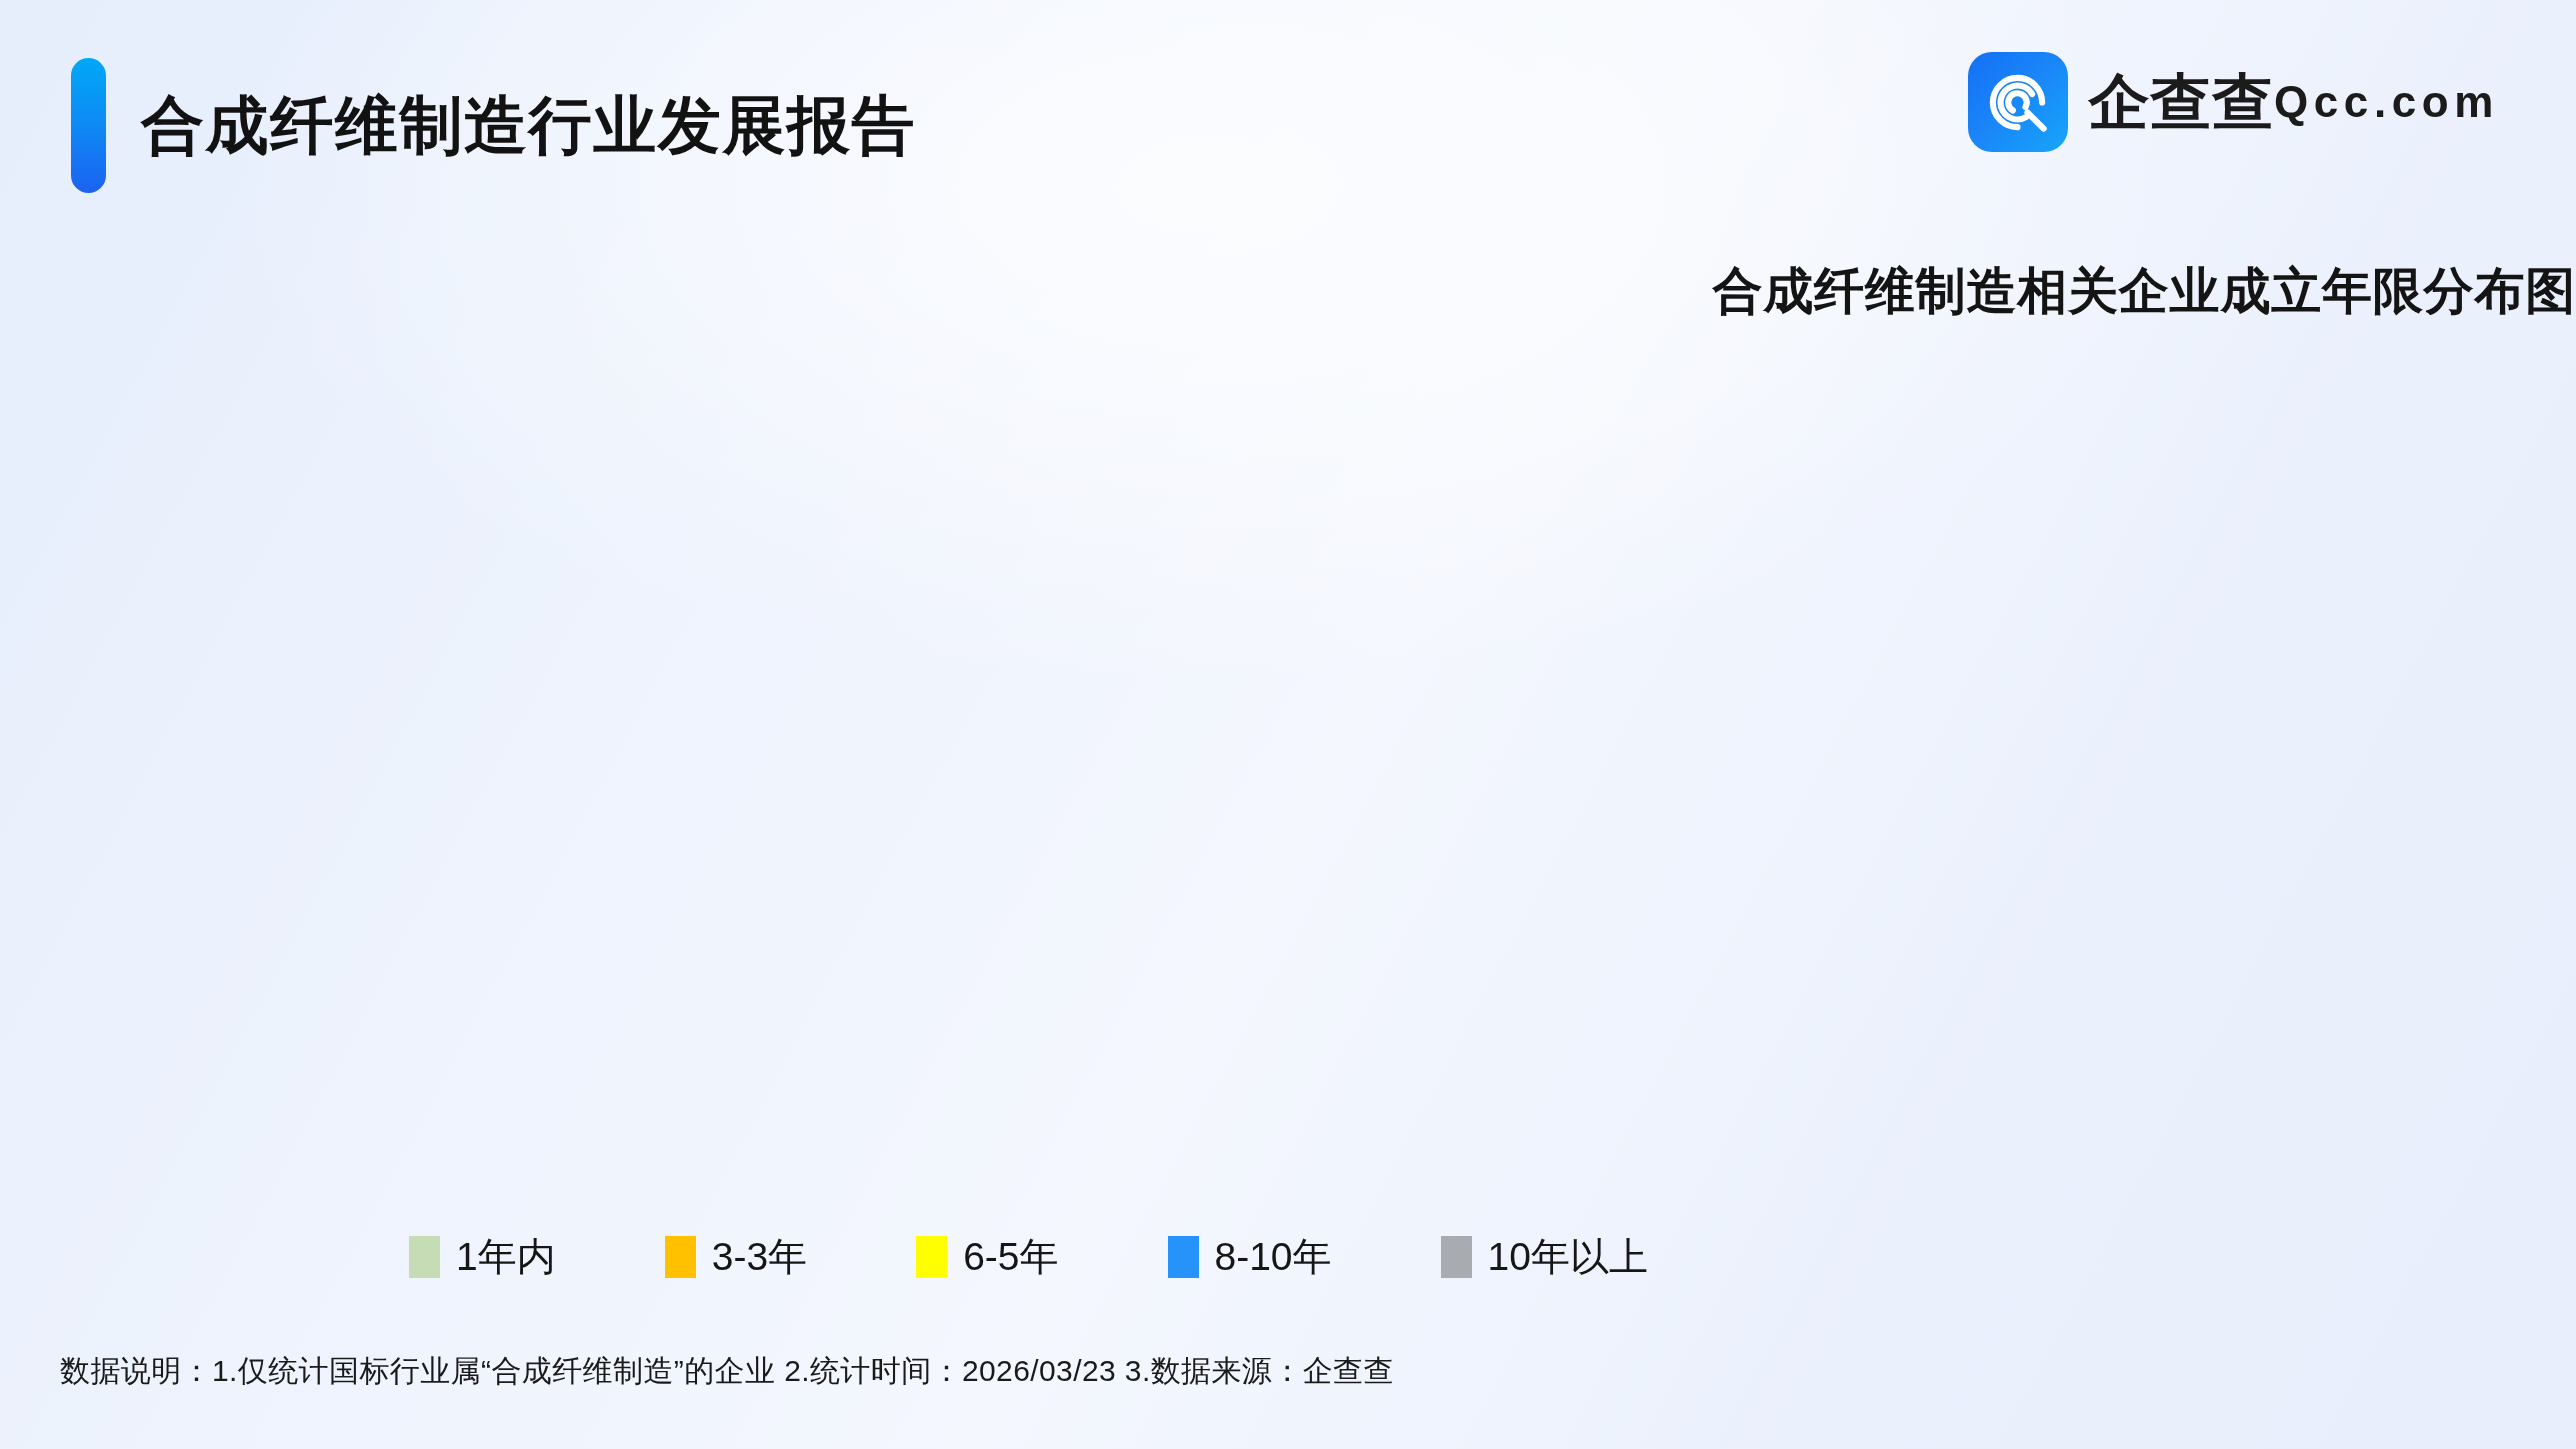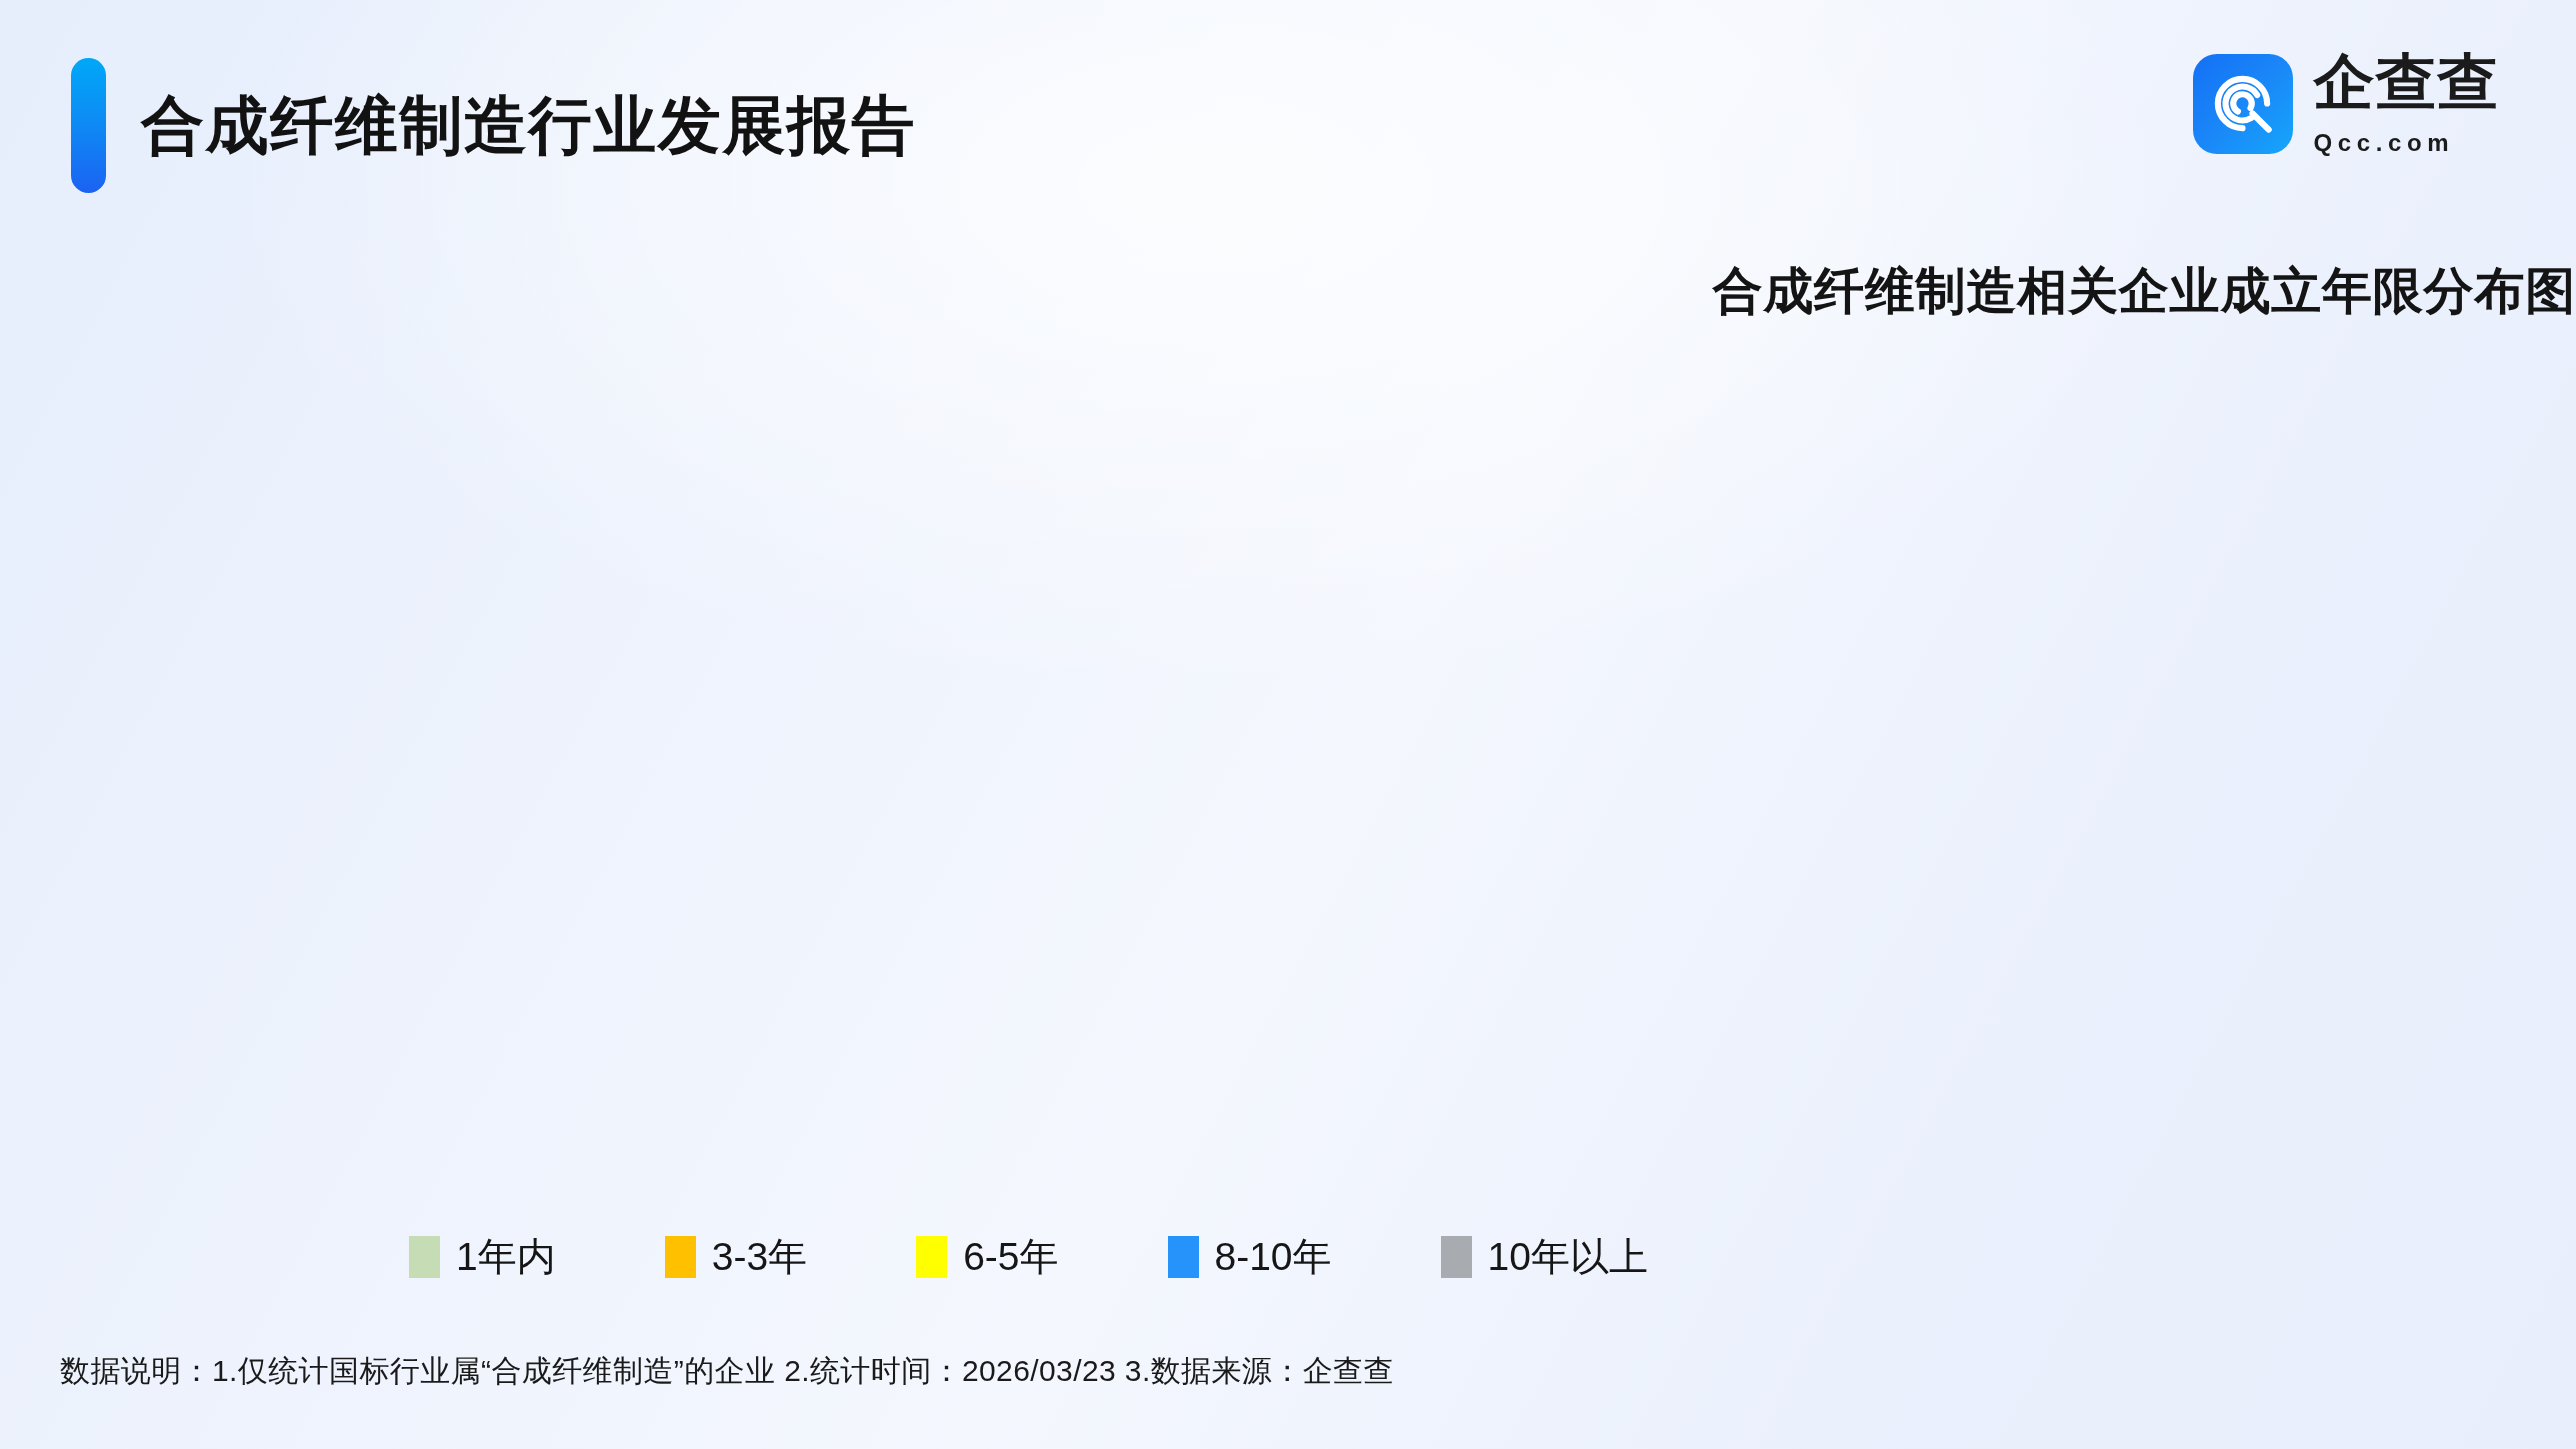--- a/index.html
+++ b/index.html
@@ -60,33 +60,33 @@
     width: 100px;
     height: 100px;
     border-radius: 24px;
     background: linear-gradient(135deg, #1370f5 0%, #1a86f8 48%, #16a6fb 100%);
     display: flex;
     align-items: center;
     justify-content: center;
   }
   #logo-text {
     display: flex;
-    flex-direction: column;
+    flex-direction: row;
     justify-content: flex-start;
     line-height: 1;
   }
   #logo-cn {
     font-size: 61px;
     font-weight: bold;
     color: #1b1b1b;
     letter-spacing: 0.8px;
   }
   #logo-en {
-    margin-top: 18px;
-    font-size: 24px;
+    margin-top: 8px;
+    font-size: 44px;
     font-weight: bold;
     color: #1b1b1b;
     letter-spacing: 5.6px;
   }
 
   
   #chart-title {
     position: absolute;
     left: 0;
     top: 258px;

